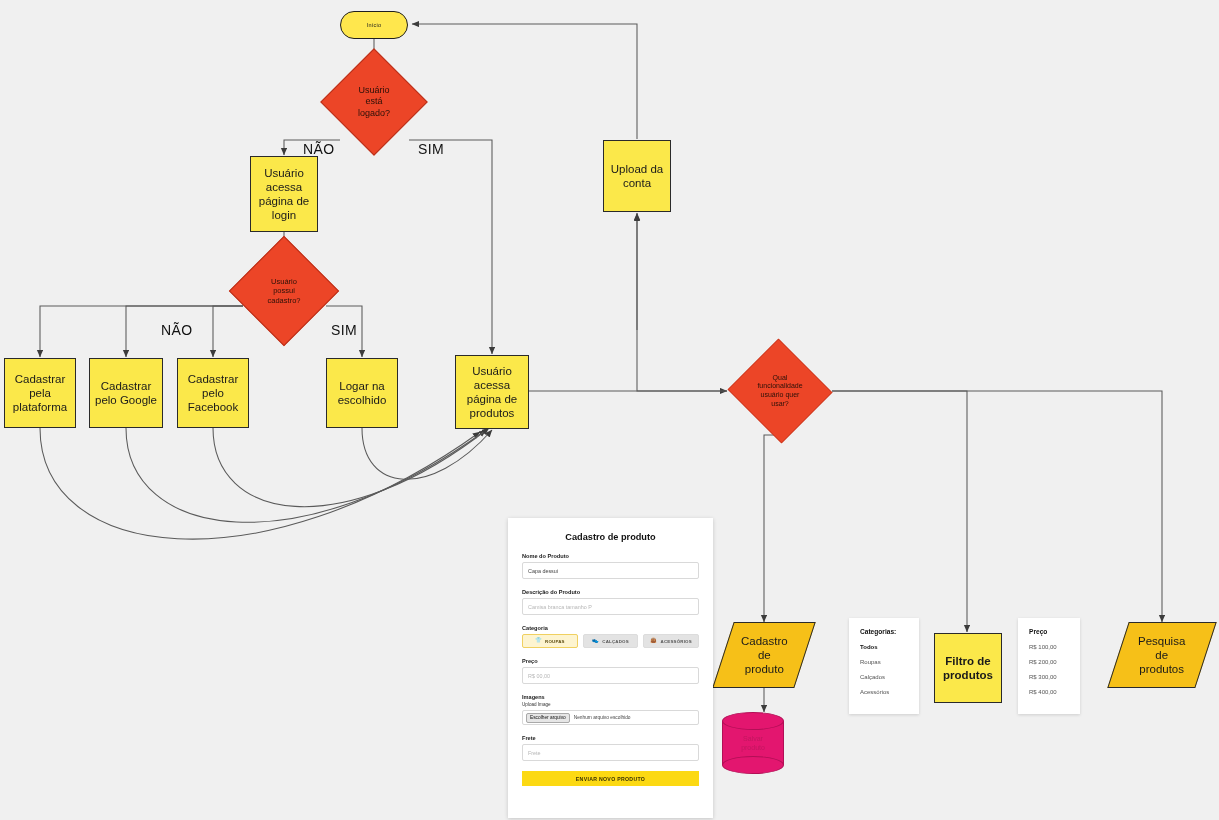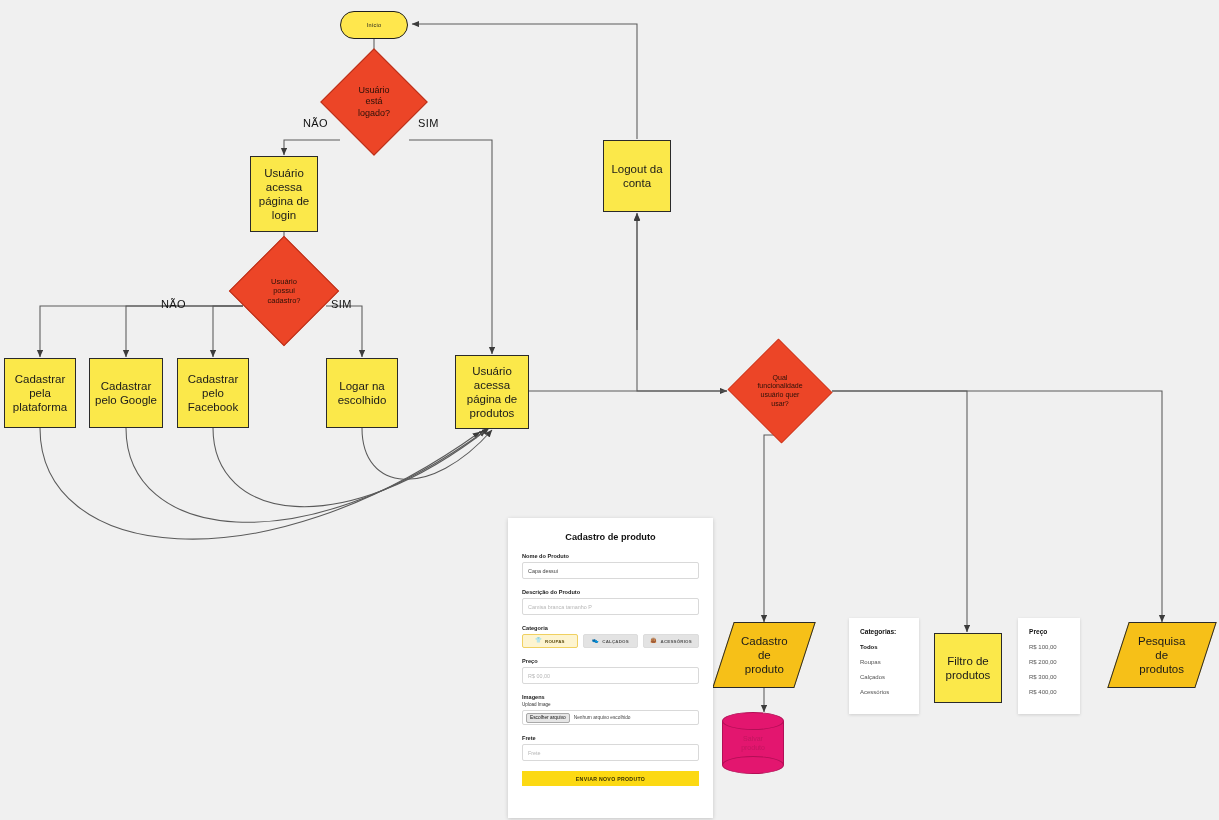--- a/index.html
+++ b/index.html
@@ -71,23 +71,24 @@
     border: 1.3px solid #2a2a2a;
     font-size: 11.5px;
     transform: skewX(-18deg);
   }
   .para > span {
     transform: skewX(18deg);
     display: block;
   }
   .edge-label {
     position: absolute;
-    font-size: 11px;
+    font-size: 14px;
     color: #111;
     letter-spacing: .4px;
+    margin-top: 24px;
   }
   
   .cylinder {
     position: absolute;
   }
   .cyl-body {
     position: absolute;
     left: 0; right: 0;
     top: 9px; bottom: 9px;
     background: #e3166f;
@@ -358,21 +359,21 @@
 </div>
 
 <div class="node process" style="left:455px; top:355px; width:74px; height:74px;">
   <span>Usuário
 acessa
 página de
 produtos</span>
 </div>
 
 <div class="node process" style="left:603px; top:140px; width:68px; height:72px;">
-  <span>Logout da
+  <span>Upload da
 conta</span>
 </div>
 
 <div class="decision-wrap" style="left:727px; top:341px; width:106px; height:100px;">
   <div class="decision-shape" style="transform:rotate(45deg) scale(.72);"></div>
   <div class="decision-text" style="font-size:7px;">Qual
 funcionalidade
 usuário quer
 usar?</div>
 </div>
@@ -384,21 +385,21 @@
 </div>
 
 <div class="cylinder" style="left:722px; top:712px; width:62px; height:62px;">
   <div class="cyl-body"></div>
   <div class="cyl-bot"></div>
   <div class="cyl-top"></div>
   <div class="cyl-text">Salvar
 produto</div>
 </div>
 
-<div class="node process" style="left:934px; top:633px; width:68px; height:70px;">
+<div class="node process" style="left:934px; top:633px; width:68px; height:70px;font-weight:bold;">
   <span>Filtro de
 produtos</span>
 </div>
 
 <div class="node para" style="left:1118px; top:622px; width:88px; height:66px;">
   <span>Pesquisa
 de
 produtos</span>
 </div>
 

